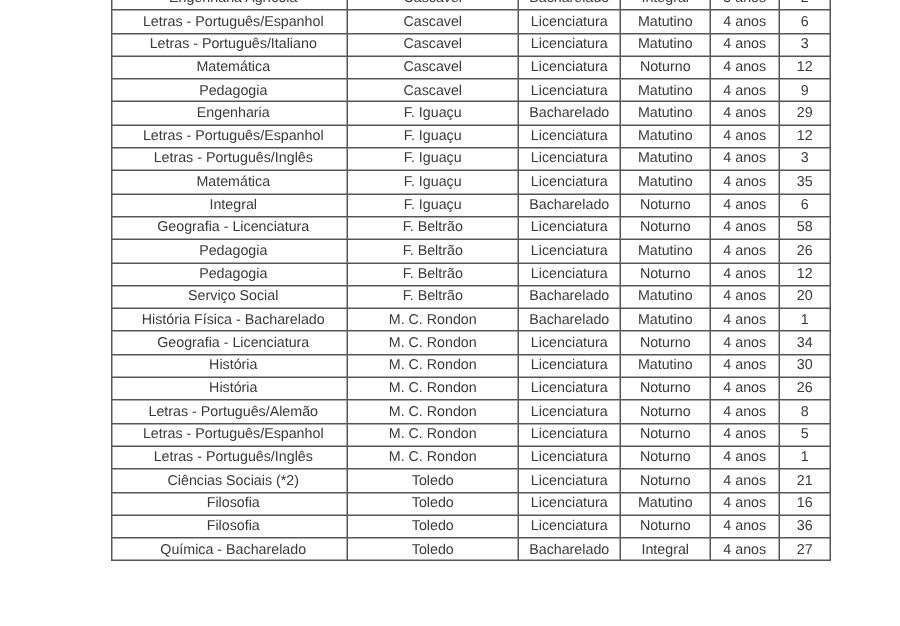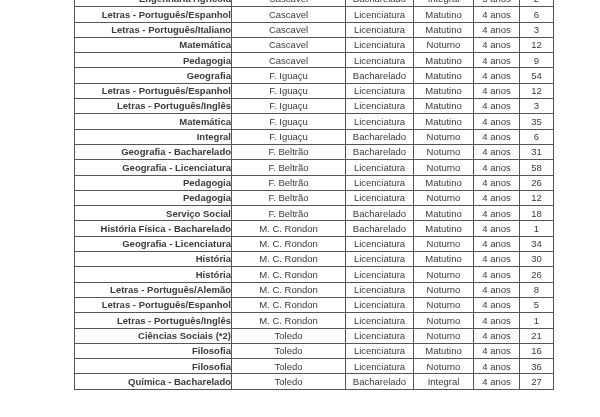--- a/index.html
+++ b/index.html
@@ -30,23 +30,22 @@
     font-size: 9.5px;
     line-height: 1;
     color: #3a3a3a;
     text-align: center;
     vertical-align: middle;
     padding: 0;
     white-space: nowrap;
     overflow: hidden;
   }
   table.course-table td.c-course {
-    text-align: right;
+    text-align: center;
     padding-left: 5px;
-    font-weight: bold;
   }
   col.w-course   { width: 157px; }
   col.w-campus   { width: 114px; }
   col.w-degree   { width: 68px; }
   col.w-shift    { width: 60px; }
   col.w-duration { width: 46px; }
   col.w-count    { width: 34px; }
 </style>
 </head>
 <body>
@@ -97,26 +96,26 @@
   </tr>
           <tr>
     <td class="c-course">Pedagogia</td>
     <td class="c-campus">Cascavel</td>
     <td class="c-degree">Licenciatura</td>
     <td class="c-shift">Matutino</td>
     <td class="c-duration">4 anos</td>
     <td class="c-vacancies">9</td>
   </tr>
           <tr>
-    <td class="c-course">Geografia</td>
-    <td class="c-campus">F. Iguaçu</td>
-    <td class="c-degree">Bacharelado</td>
-    <td class="c-shift">Matutino</td>
-    <td class="c-duration">4 anos</td>
-    <td class="c-vacancies">54</td>
+    <td class="c-course">Engenharia</td>
+    <td class="c-campus">F. Iguaçu</td>
+    <td class="c-degree">Bacharelado</td>
+    <td class="c-shift">Matutino</td>
+    <td class="c-duration">4 anos</td>
+    <td class="c-vacancies">29</td>
   </tr>
           <tr>
     <td class="c-course">Letras - Português/Espanhol</td>
     <td class="c-campus">F. Iguaçu</td>
     <td class="c-degree">Licenciatura</td>
     <td class="c-shift">Matutino</td>
     <td class="c-duration">4 anos</td>
     <td class="c-vacancies">12</td>
   </tr>
           <tr>
@@ -137,28 +136,20 @@
   </tr>
           <tr>
     <td class="c-course">Integral</td>
     <td class="c-campus">F. Iguaçu</td>
     <td class="c-degree">Bacharelado</td>
     <td class="c-shift">Noturno</td>
     <td class="c-duration">4 anos</td>
     <td class="c-vacancies">6</td>
   </tr>
           <tr>
-    <td class="c-course">Geografia - Bacharelado</td>
-    <td class="c-campus">F. Beltrão</td>
-    <td class="c-degree">Bacharelado</td>
-    <td class="c-shift">Noturno</td>
-    <td class="c-duration">4 anos</td>
-    <td class="c-vacancies">31</td>
-  </tr>
-          <tr>
     <td class="c-course">Geografia - Licenciatura</td>
     <td class="c-campus">F. Beltrão</td>
     <td class="c-degree">Licenciatura</td>
     <td class="c-shift">Noturno</td>
     <td class="c-duration">4 anos</td>
     <td class="c-vacancies">58</td>
   </tr>
           <tr>
     <td class="c-course">Pedagogia</td>
     <td class="c-campus">F. Beltrão</td>
@@ -174,21 +165,21 @@
     <td class="c-shift">Noturno</td>
     <td class="c-duration">4 anos</td>
     <td class="c-vacancies">12</td>
   </tr>
           <tr>
     <td class="c-course">Serviço Social</td>
     <td class="c-campus">F. Beltrão</td>
     <td class="c-degree">Bacharelado</td>
     <td class="c-shift">Matutino</td>
     <td class="c-duration">4 anos</td>
-    <td class="c-vacancies">18</td>
+    <td class="c-vacancies">20</td>
   </tr>
           <tr>
     <td class="c-course">História Física - Bacharelado</td>
     <td class="c-campus">M. C. Rondon</td>
     <td class="c-degree">Bacharelado</td>
     <td class="c-shift">Matutino</td>
     <td class="c-duration">4 anos</td>
     <td class="c-vacancies">1</td>
   </tr>
           <tr>

